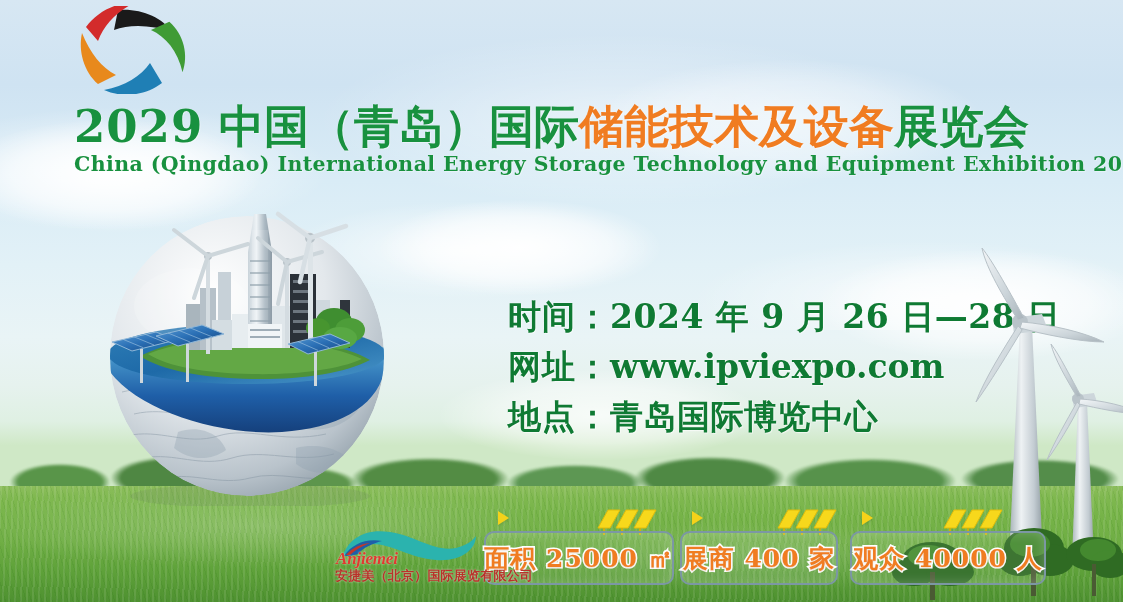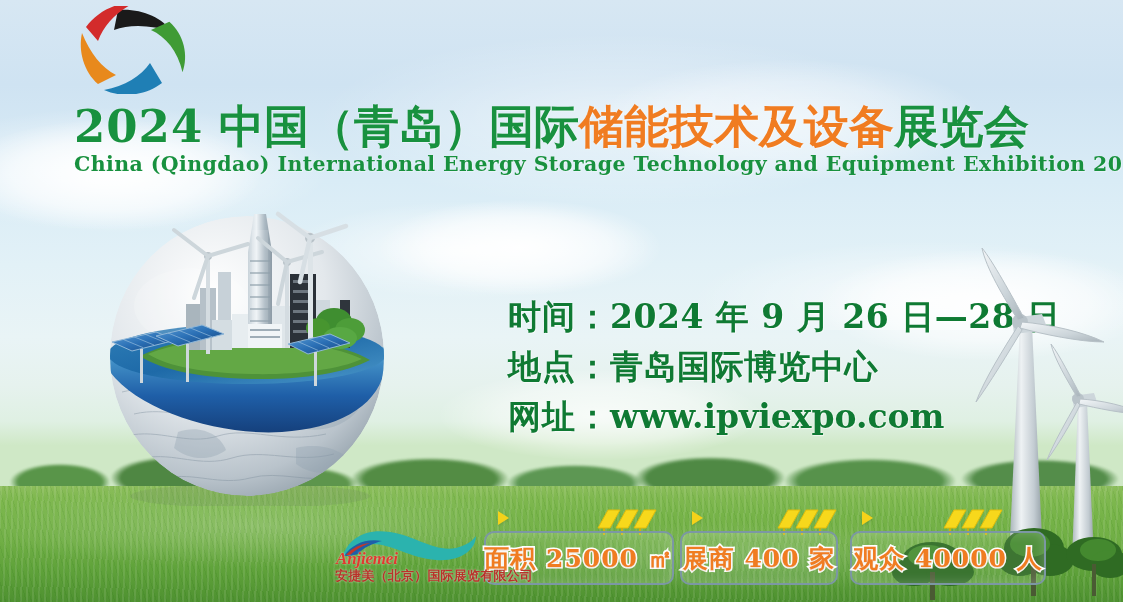--- a/index.html
+++ b/index.html
@@ -434,29 +434,29 @@
             <line x1="10" y1="13.6" x2="30" y2="22.4"></line>
               <line x1="21" y1="11" x2="41" y2="19.8"></line>
             <line x1="32" y1="8.4" x2="52" y2="17.2"></line>
           </g>
           <rect x="26" y="24" width="3" height="34" fill="#cfd7dc"></rect>
         </g>
       </g>
     </svg>
   </div>
 
-  <div id="title-main"><span class="g num">2024</span><span class="g"> 中国（青岛）国际</span><span class="o">储能技术及设备</span><span class="g">展览会</span></div>
+  <div id="title-main"><span class="g num">2029</span><span class="g"> 中国（青岛）国际</span><span class="o">储能技术及设备</span><span class="g">展览会</span></div>
 
   <div id="title-sub">China (Qingdao) International Energy Storage Technology and Equipment Exhibition 2024</div>
 
 
   <div id="info">
     <div class="row"><span class="lbl">时间：</span><span class="val">2024 年 9 月 26 日—28 日</span></div>
+    <div class="row url"><span class="lbl">网址：</span><span class="val">www.ipviexpo.com</span></div>
     <div class="row"><span class="lbl">地点：</span><span class="val">青岛国际博览中心</span></div>
-    <div class="row url"><span class="lbl">网址：</span><span class="val">www.ipviexpo.com</span></div>
   </div>
 
   <div class="turbine" style="left:938px;top:238px;">
     <svg width="185" height="330" viewBox="0 0 185 330">
       <defs>
         <linearGradient id="twr" x1="0" y1="0" x2="1" y2="0">
           <stop offset="0%" stop-color="#aab5bb"></stop>
           <stop offset="35%" stop-color="#eef2f4"></stop>
           <stop offset="75%" stop-color="#c3ccd2"></stop>
           <stop offset="100%" stop-color="#97a2a9"></stop>

